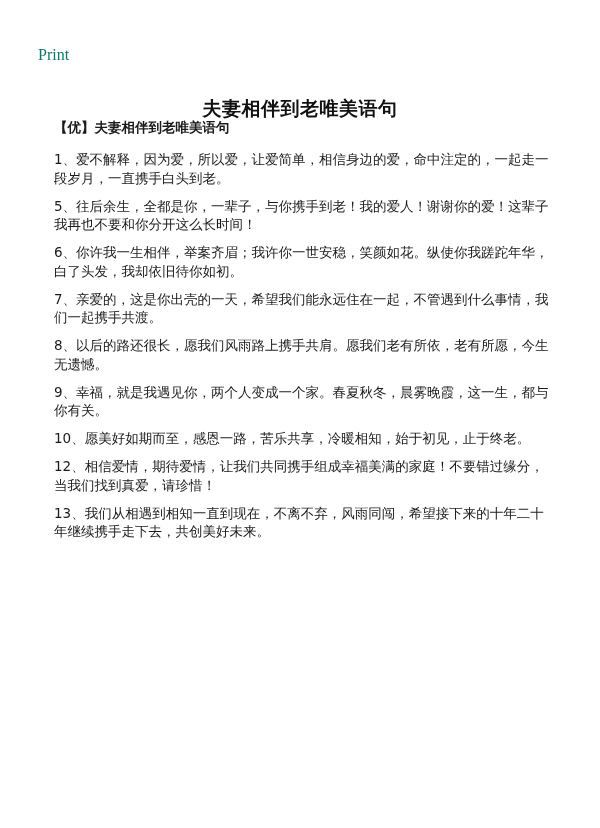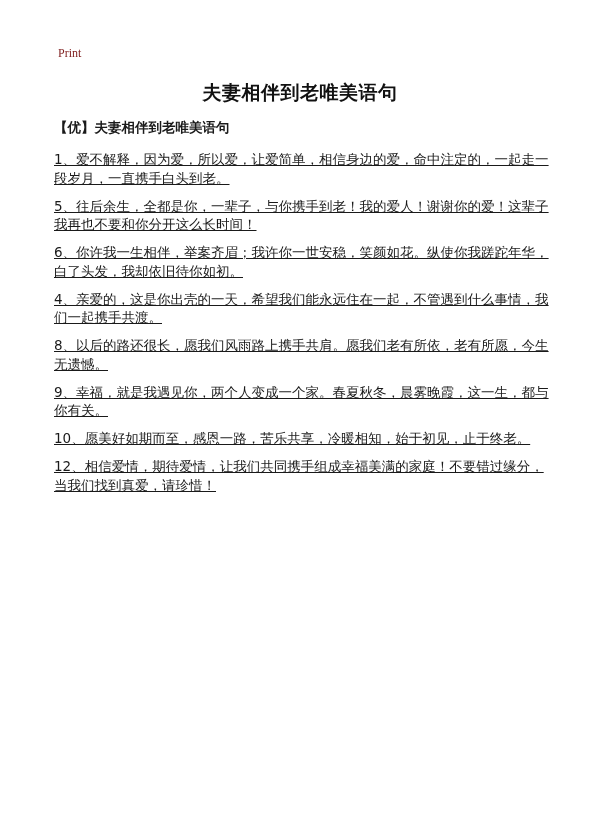--- a/index.html
+++ b/index.html
@@ -10,31 +10,31 @@
     body {
       width: 600px;
       height: 828px;
       position: relative;
       overflow: hidden;
       color: #1a1a1a;
       font-family: "DejaVu Sans", "Liberation Sans", sans-serif;
     }
     .print-label {
       position: absolute;
-      left: 58px;
+      left: 38px;
       top: 46px;
       font-family: "Liberation Serif", "DejaVu Serif", serif;
-      font-size: 12px;
-      color: #7f1d1d;
+      font-size: 16px;
+      color: #0f766e;
     }
     .doc-title {
       position: absolute;
       left: 0;
       width: 600px;
-      top: 80px;
+      top: 96px;
       text-align: center;
       font-size: 19px;
       font-weight: bold;
       color: #111;
       letter-spacing: 0.5px;
     }
     .doc-subtitle {
       position: absolute;
       left: 54px;
       top: 119px;
@@ -47,36 +47,36 @@
       left: 54px;
       top: 150px;
       width: 500px;
     }
     .item {
       font-size: 13.5px;
       line-height: 18.5px;
       margin: 0 0 9.5px 0;
       color: #1a1a1a;
       word-break: break-all;
-      text-decoration: underline;
     }
   </style>
 </head>
 <body>
 
 <div>
   <div class="print-label">Print</div>
 
   <div class="doc-title">夫妻相伴到老唯美语句</div>
 
   <div class="doc-subtitle">【优】夫妻相伴到老唯美语句</div>
 
   <div class="items">
     <p class="item">1、爱不解释，因为爱，所以爱，让爱简单，相信身边的爱，命中注定的，一起走一段岁月，一直携手白头到老。</p>
     <p class="item">5、往后余生，全都是你，一辈子，与你携手到老！我的爱人！谢谢你的爱！这辈子我再也不要和你分开这么长时间！</p>
     <p class="item">6、你许我一生相伴，举案齐眉；我许你一世安稳，笑颜如花。纵使你我蹉跎年华，白了头发，我却依旧待你如初。</p>
-    <p class="item">4、亲爱的，这是你出壳的一天，希望我们能永远住在一起，不管遇到什么事情，我们一起携手共渡。</p>
+    <p class="item">7、亲爱的，这是你出壳的一天，希望我们能永远住在一起，不管遇到什么事情，我们一起携手共渡。</p>
     <p class="item">8、以后的路还很长，愿我们风雨路上携手共肩。愿我们老有所依，老有所愿，今生无遗憾。</p>
     <p class="item">9、幸福，就是我遇见你，两个人变成一个家。春夏秋冬，晨雾晚霞，这一生，都与你有关。</p>
     <p class="item">10、愿美好如期而至，感恩一路，苦乐共享，冷暖相知，始于初见，止于终老。</p>
     <p class="item">12、相信爱情，期待爱情，让我们共同携手组成幸福美满的家庭！不要错过缘分，当我们找到真爱，请珍惜！</p>
+    <p class="item">13、我们从相遇到相知一直到现在，不离不弃，风雨同闯，希望接下来的十年二十年继续携手走下去，共创美好未来。</p>
   </div>
 </div>
 
 </body></html>

